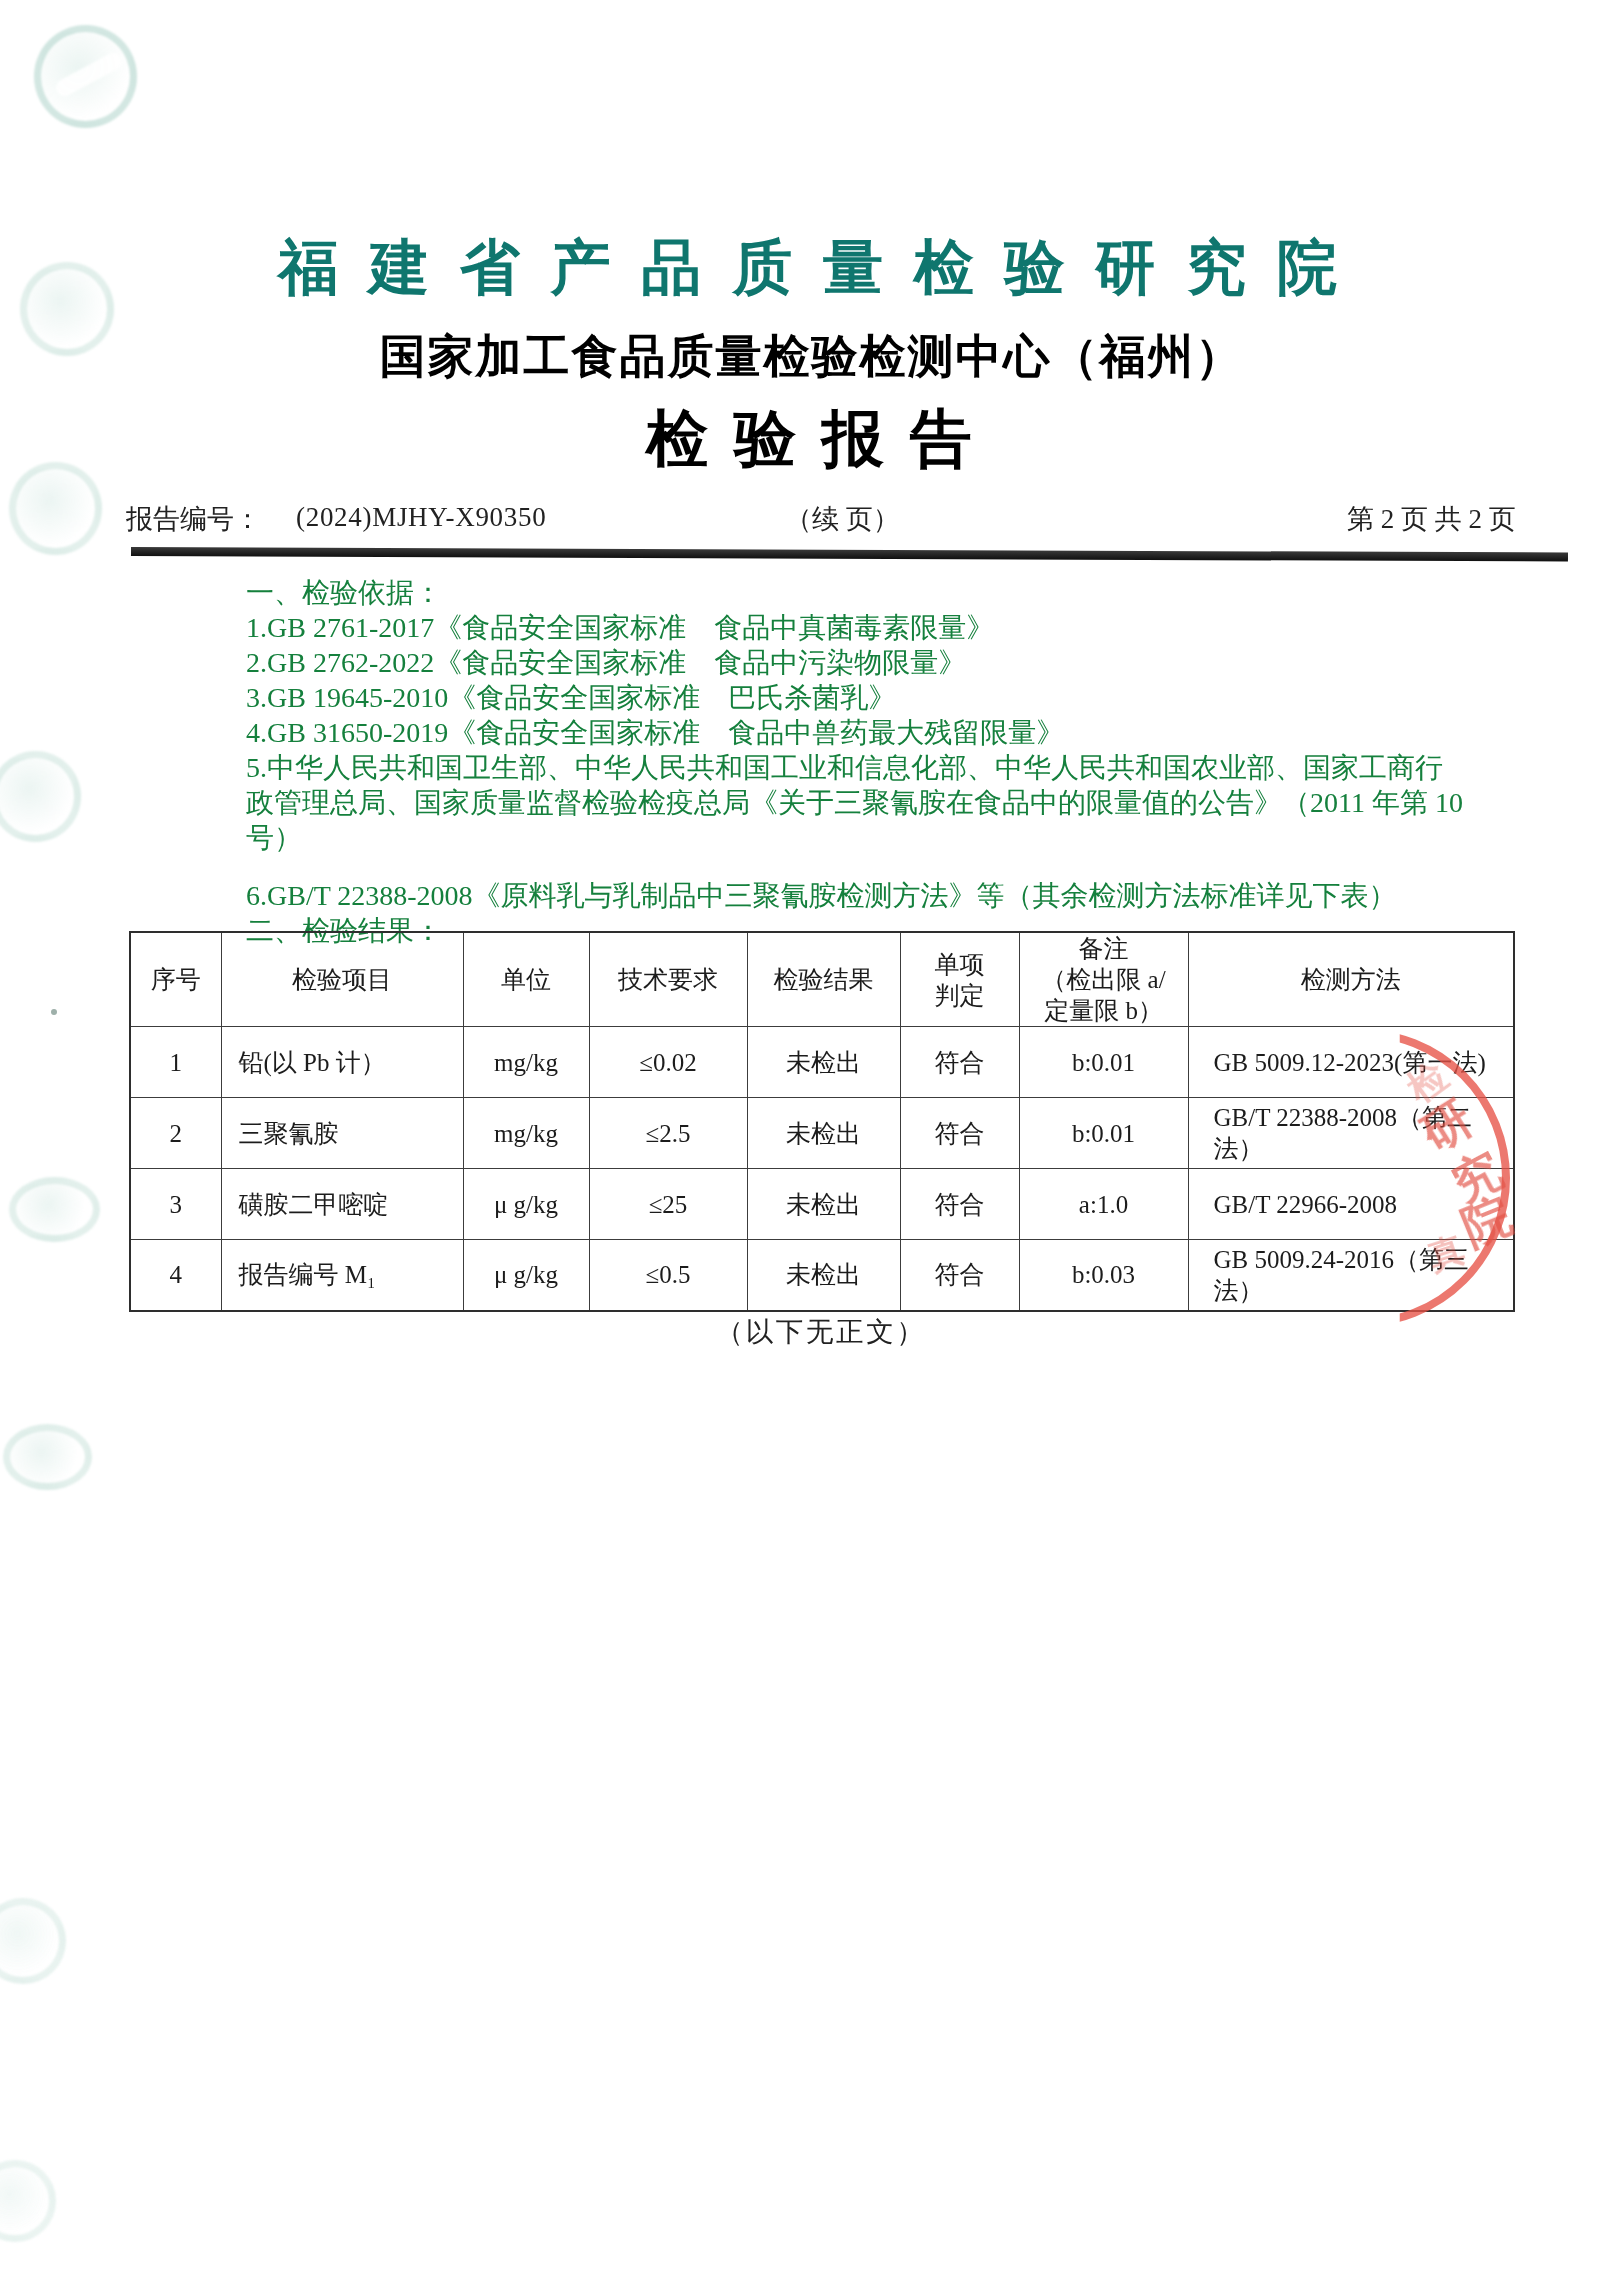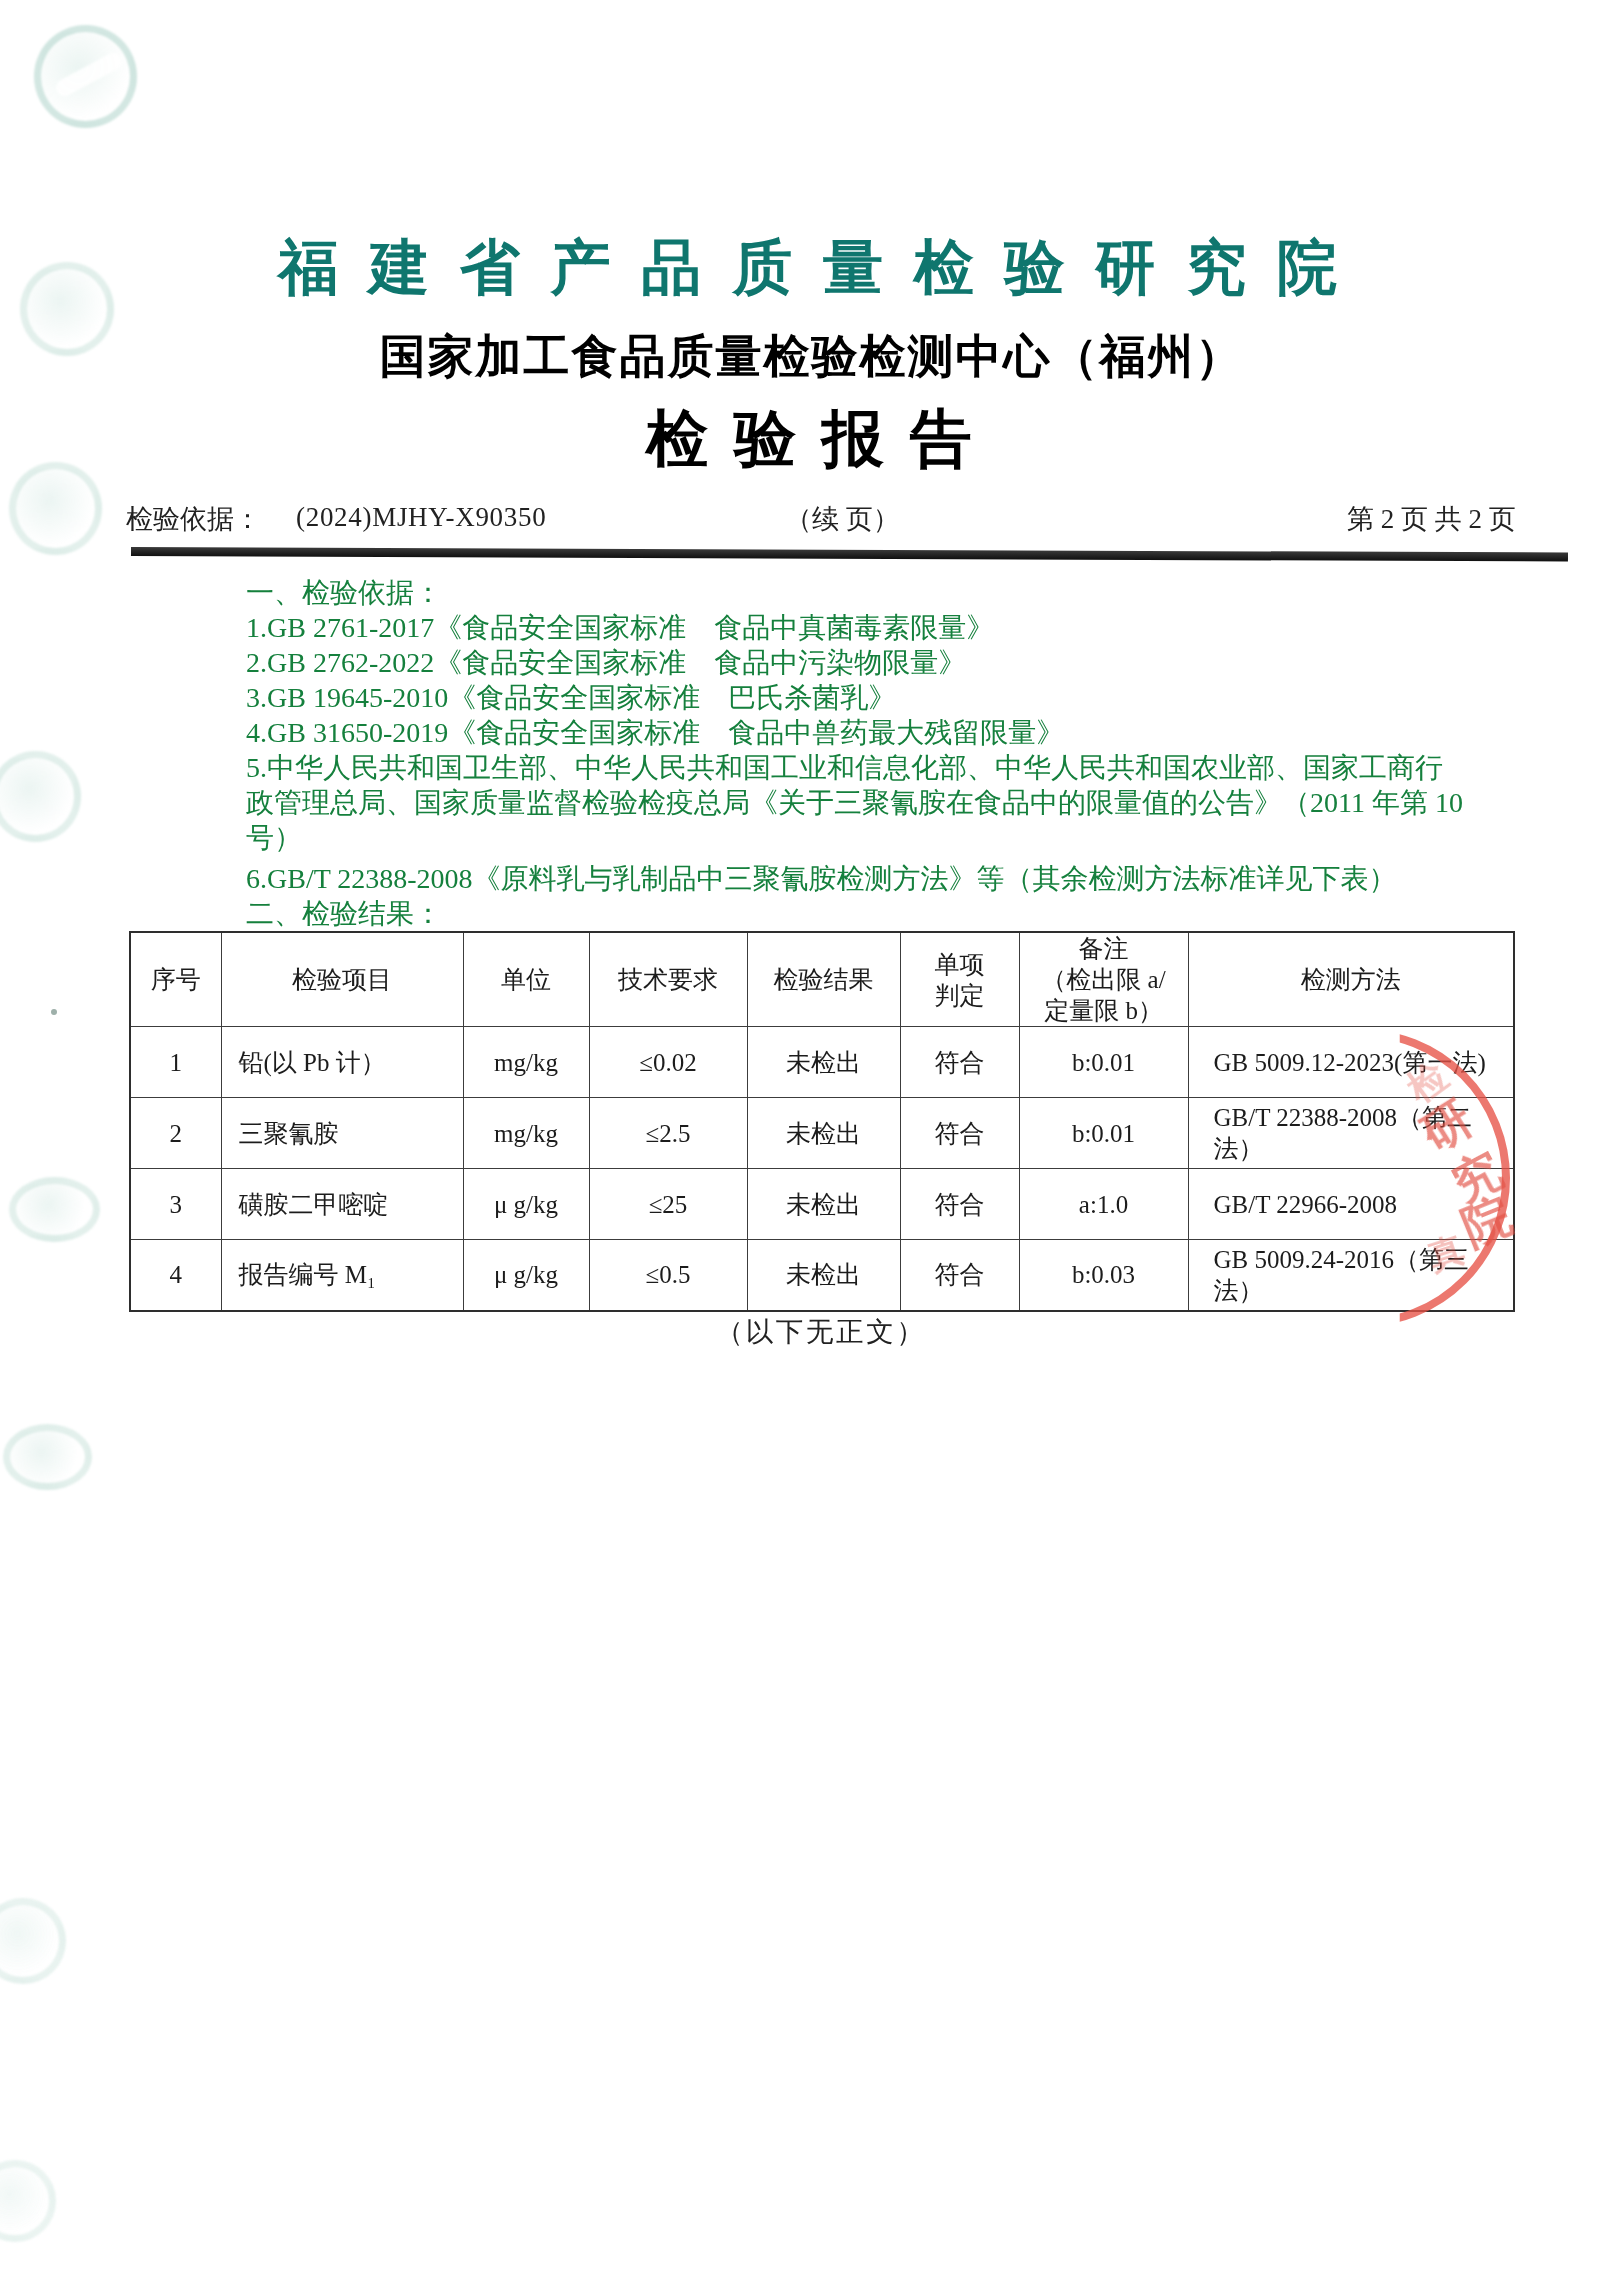--- a/index.html
+++ b/index.html
@@ -56,21 +56,21 @@
     position:absolute;left:131px;top:547px;width:1437px;height:8.5px;
     background:linear-gradient(#3a3a3a,#101010);
     transform:rotate(0.22deg);transform-origin:left center;
   }
   
   .basis{
     position:absolute;left:246px;top:575px;width:1172px;
     font-size:28px;line-height:35px;color:#15803d;
   }
   .basis div{white-space:nowrap;}
-  .basis .gap{margin-top:6px;}
+  .basis .gap{margin-top:23px;}
   
   table.results{
     position:absolute;left:129px;top:931px;width:1384px;
     border-collapse:collapse;table-layout:fixed;
     font-size:25px;color:#1c1c1c;
     border:2.6px solid #2e2e2e;
   }
   table.results th,table.results td{
     border:1.3px solid #3c3c3c;
     text-align:center;vertical-align:middle;
@@ -116,21 +116,21 @@
   <div class="wm w6"></div>
   <div class="wm w7"></div>
   <div class="wm w8"></div>
   <div class="speck"></div>
 
   <div class="org-title">福 建 省 产 品 质 量 检 验 研 究 院</div>
   <div class="center-name">国家加工食品质量检验检测中心（福州）</div>
   <div class="report-title">检  验  报  告</div>
 
   <div class="meta">
-    <span class="label">检验依据：</span>
+    <span class="label">报告编号：</span>
     <span class="repno">(2024)MJHY-X90350</span>
     <span class="cont">（续 页）</span>
     <span class="pages">第 2 页   共 2 页</span>
   </div>
   <div class="rule"></div>
 
   <div class="basis">
     <div>一、检验依据：</div>
     <div>1.GB 2761-2017《食品安全国家标准　食品中真菌毒素限量》</div>
     <div>2.GB 2762-2022《食品安全国家标准　食品中污染物限量》</div>

